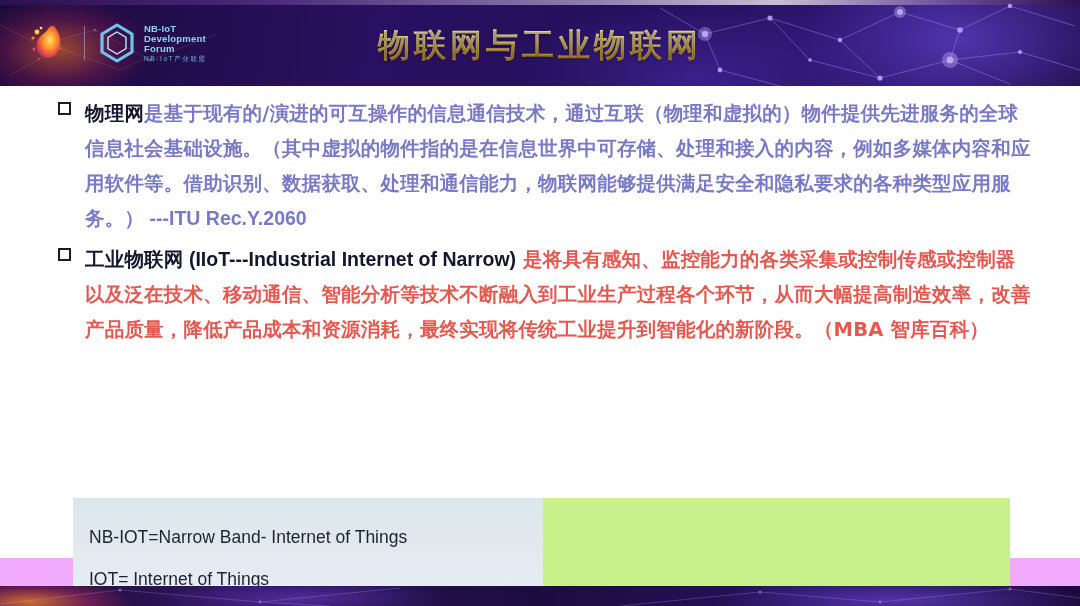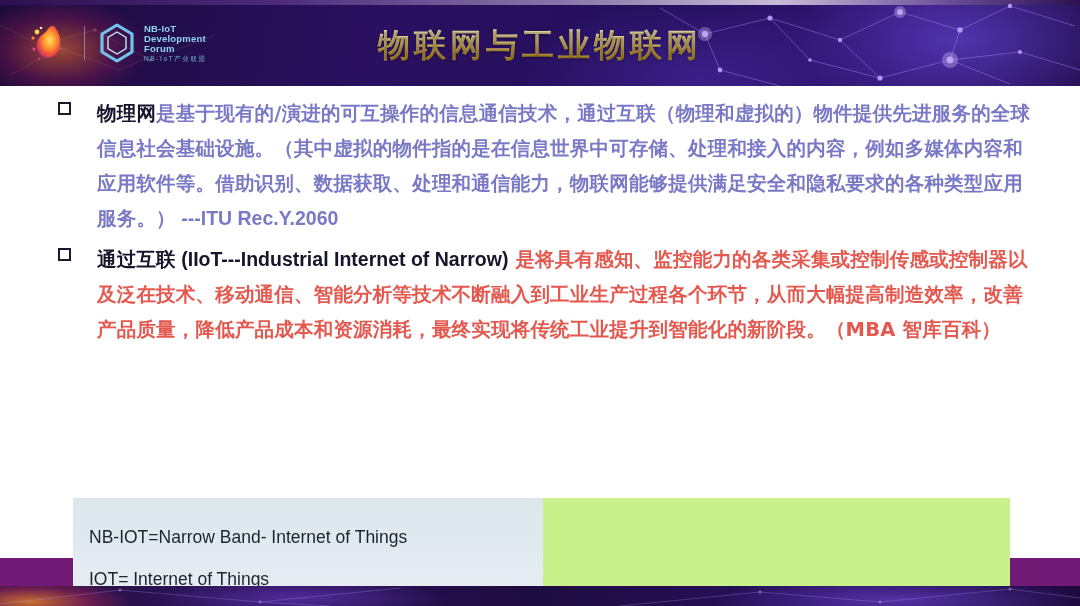--- a/index.html
+++ b/index.html
@@ -8,21 +8,21 @@
     background: #ffffff;
   }
   body {
     font-family: "Liberation Sans", "DejaVu Sans", sans-serif;
   }
   #slide {
     position: relative;
     width: 1080px;
     height: 606px;
     overflow: hidden;
-    background: #701a75;
+    background: #f0abfc;
   }
 
   
   .top-banner {
     position: absolute;
     left: 0; top: 0;
     width: 1080px;
     height: 86px;
     background:
       radial-gradient(ellipse 120px 70px at 60px 50px, rgba(255,120,40,0.55) 0%, rgba(200,40,90,0.25) 45%, rgba(0,0,0,0) 75%),
@@ -139,21 +139,21 @@
   .bullet-marker {
     position: absolute;
     left: 6px;
     top: 6px;
     width: 13px;
     height: 13px;
     border: 2.5px solid #1a1a2e;
     box-sizing: border-box;
   }
   .bullet-text {
-    margin-left: 45px;
+    margin-left: 33px;
     font-size: 19.5px;
     line-height: 35px;
     font-weight: bold;
     letter-spacing: 0.2px;
     font-family: "DejaVu Sans", "Liberation Sans", sans-serif;
   }
   .t-dark { color: #15152b; }
   .t-purple { color: #7a79c6; }
   .t-red { color: #e4594f; }
   .t-latin {
@@ -305,21 +305,21 @@
     <div class="bullet-block" id="bullet1">
       <span class="bullet-marker"></span>
       <div class="bullet-text">
         <span class="t-dark">物理网</span><span class="t-purple">是基于现有的/演进的可互操作的信息通信技术，通过互联（物理和虚拟的）物件提供先进服务的全球信息社会基础设施。（其中虚拟的物件指的是在信息世界中可存储、处理和接入的内容，例如多媒体内容和应用软件等。借助识别、数据获取、处理和通信能力，物联网能够提供满足安全和隐私要求的各种类型应用服务。）</span><span class="t-purple t-latin"> ---ITU Rec.Y.2060</span>
       </div>
     </div>
 
     <div class="bullet-block" id="bullet2">
       <span class="bullet-marker"></span>
       <div class="bullet-text">
-        <span class="t-dark">通过互联</span><span class="t-dark t-latin"> (IIoT---Industrial Internet of Narrow)</span><span class="t-red"> 是将具有感知、监控能力的各类采集或控制传感或控制器以及泛在技术、移动通信、智能分析等技术不断融入到工业生产过程各个环节，从而大幅提高制造效率，改善产品质量，降低产品成本和资源消耗，最终实现将传统工业提升到智能化的新阶段。（MBA 智库百科）</span>
+        <span class="t-dark">工业物联网</span><span class="t-dark t-latin"> (IIoT---Industrial Internet of Narrow)</span><span class="t-red"> 是将具有感知、监控能力的各类采集或控制传感或控制器以及泛在技术、移动通信、智能分析等技术不断融入到工业生产过程各个环节，从而大幅提高制造效率，改善产品质量，降低产品成本和资源消耗，最终实现将传统工业提升到智能化的新阶段。（MBA 智库百科）</span>
       </div>
     </div>
 
     <div class="box-left">
       <div class="box-line">NB-IOT=Narrow Band- Internet of Things</div>
       <div class="box-line">IOT= Internet of Things</div>
       <div class="box-line">IIoT= Industry Internet of Things</div>
     </div>
 
     <div class="box-right">

